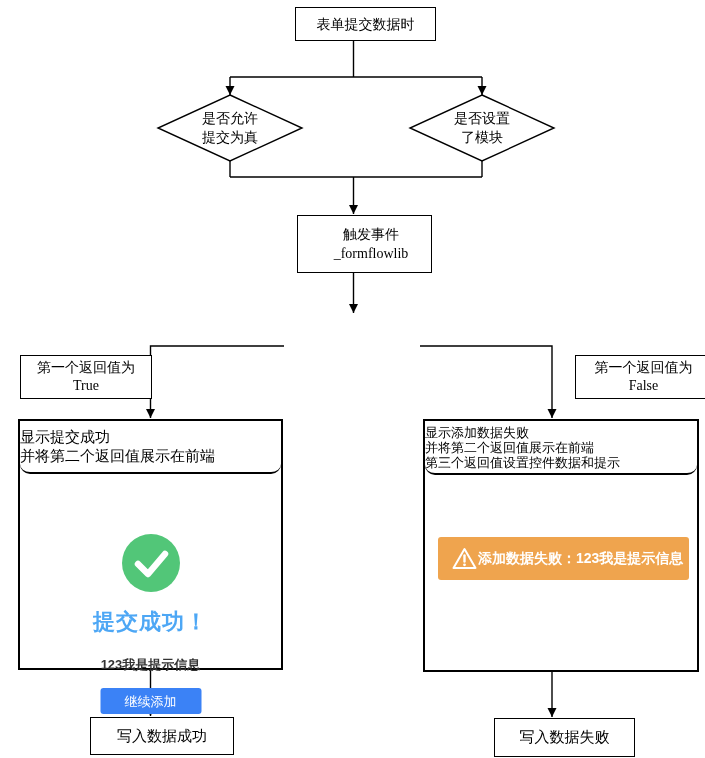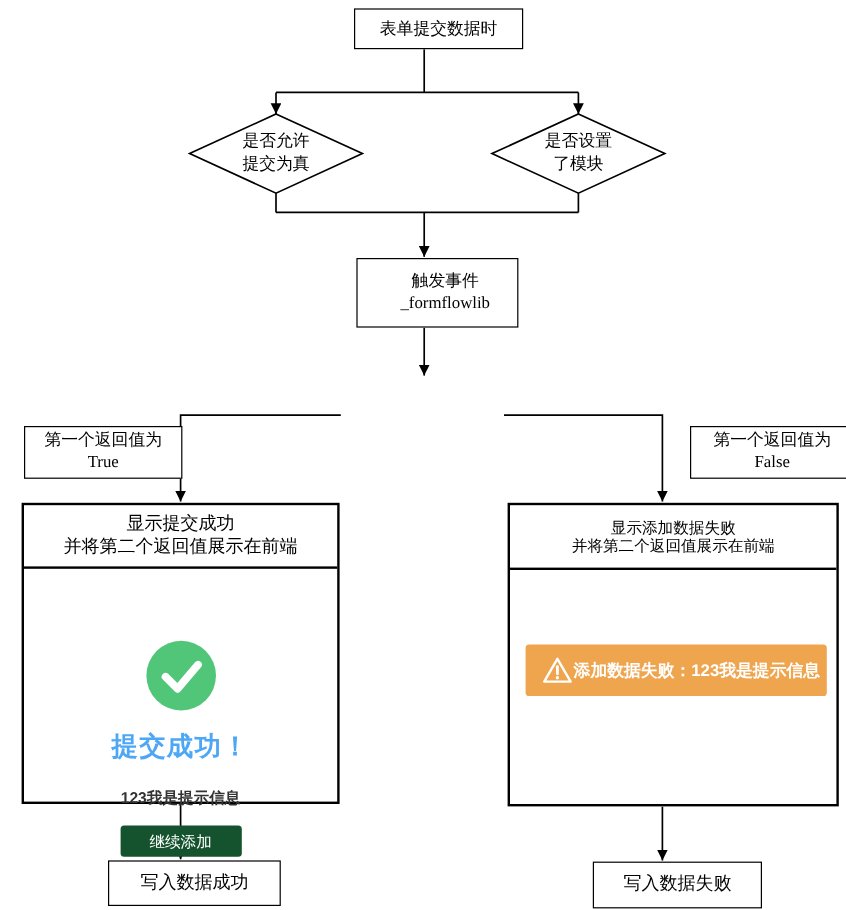--- a/index.html
+++ b/index.html
@@ -17,42 +17,42 @@
   }
   .diamond-label{
     position:absolute;display:flex;flex-direction:column;align-items:center;justify-content:center;
     text-align:center;font-size:14px;line-height:19px;z-index:2;
     font-family:"Liberation Serif","DejaVu Serif",serif;
   }
   .panel{
     position:absolute;background:#fff;border:2px solid #000;box-sizing:border-box;z-index:2;
   }
   .panel-header{
-    border-bottom:2px solid #000;text-align:center;
+    border-bottom:2px solid #000;
     font-family:"Liberation Serif","DejaVu Serif",serif;
-    display:flex;flex-direction:column;justify-content:center;
+    display:flex;flex-direction:column;justify-content:center;border-radius:10px;
   }
   .panel-header.large{font-size:15px;line-height:19px;height:51px;}
   .panel-header.small{font-size:13px;line-height:15px;height:52px;}
   .panel-body{position:relative;width:100%;}
   .check-circle{
     position:absolute;left:50%;transform:translateX(-50%);top:60px;
     width:58px;height:58px;border-radius:50%;background:#52c678;z-index:3;
   }
   .success-title{
     position:absolute;top:133px;width:100%;text-align:center;
     font-size:22px;font-weight:bold;color:#4da7f5;letter-spacing:1px;
   }
   .success-message{
     position:absolute;top:182px;width:100%;text-align:center;
     font-size:13px;font-weight:bold;color:#333;
   }
   .continue-btn{
     position:absolute;left:50%;transform:translateX(-50%);top:214px;
-    width:101px;height:26px;line-height:26px;background:#14532d;color:#fff;
+    width:101px;height:26px;line-height:26px;background:#3b82f6;color:#fff;
     font-size:13px;text-align:center;border:none;border-radius:3px;cursor:pointer;
     font-family:"Liberation Sans","DejaVu Sans",sans-serif;
   }
   .alert-banner{
     position:absolute;left:13px;top:62px;width:251px;height:43px;
     background:#efa44e;border-radius:3px;display:flex;align-items:center;z-index:3;
   }
   .alert-banner .warn-ic{margin-left:13px;flex:0 0 auto;display:flex;}
   .alert-text{color:#fff;font-size:14px;font-weight:bold;margin-left:0;white-space:nowrap;}
 </style>
@@ -128,20 +128,21 @@
       <div class="success-title">提交成功！</div>
       <div class="success-message">123我是提示信息</div>
       <button class="continue-btn">继续添加</button>
     </div>
   </div>
 
   <div class="panel" style="left:423px;top:419px;width:276px;height:253px;">
     <div class="panel-header small">
       <div>显示添加数据失败</div>
       <div>并将第二个返回值展示在前端</div>
+      <div>第三个返回值设置控件数据和提示</div>
     </div>
     <div class="panel-body">
       <div class="alert-banner">
         <span class="warn-ic">
           <svg width="27" height="25" viewBox="0 0 27 25">
             <path d="M13.5 3 L24.5 22 L2.5 22 Z" fill="none" stroke="#fff" stroke-width="2" stroke-linejoin="round"></path>
             <line x1="13.5" y1="9.5" x2="13.5" y2="15.5" stroke="#fff" stroke-width="2.4" stroke-linecap="round"></line>
             <circle cx="13.5" cy="18.8" r="1.4" fill="#fff"></circle>
           </svg>
         </span>

